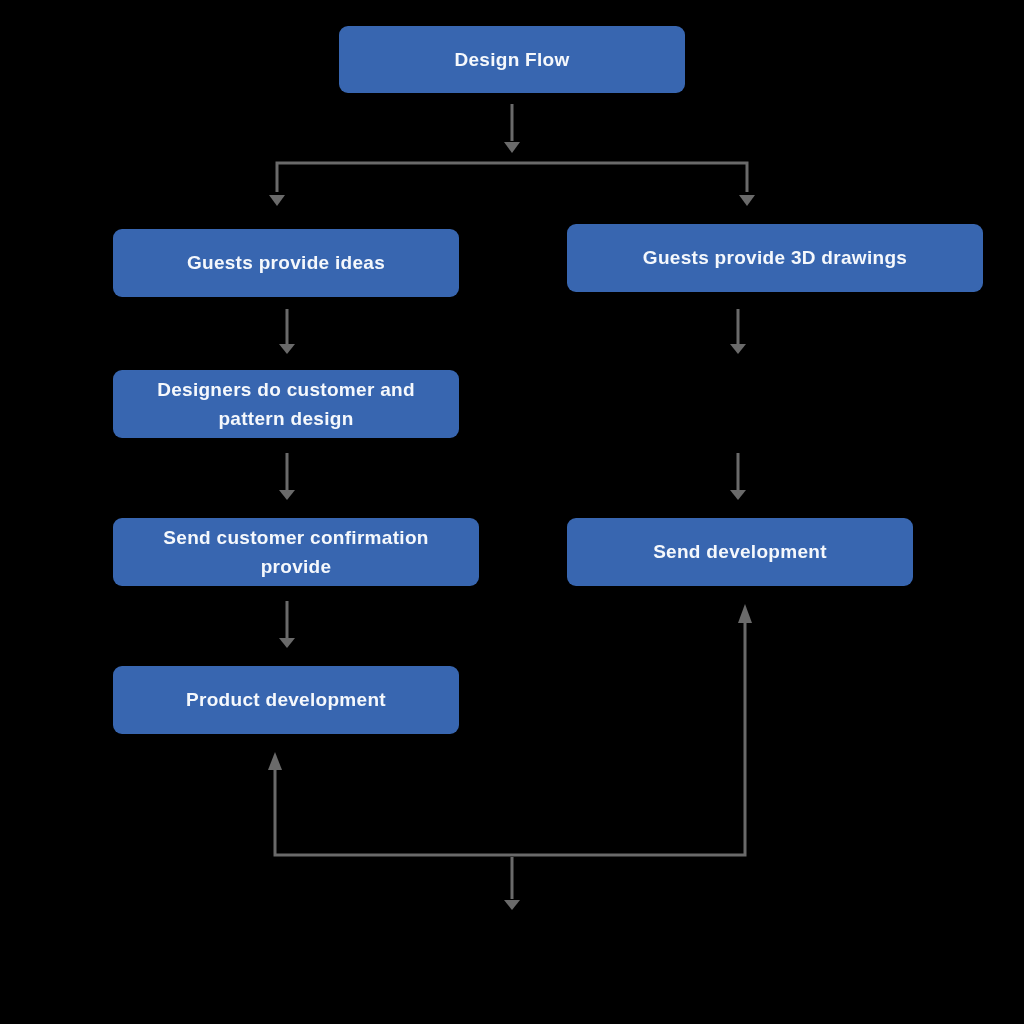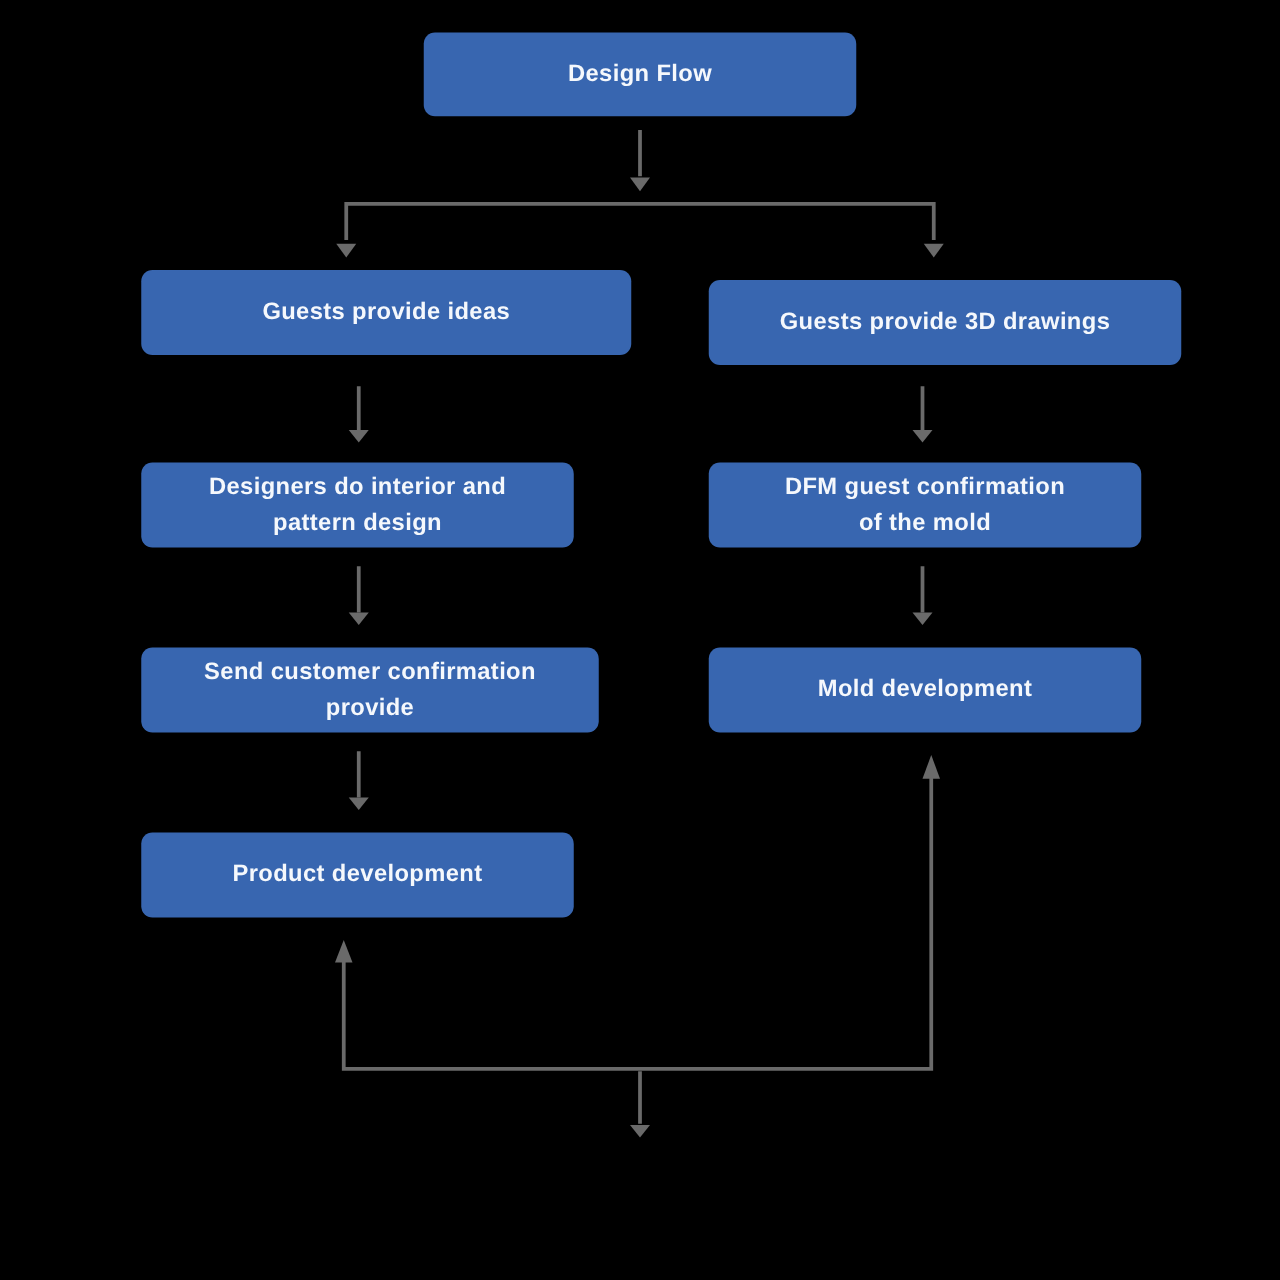--- a/index.html
+++ b/index.html
@@ -93,45 +93,41 @@
       <polygon points="745,604 738,623 752,623"></polygon>
       <line x1="512" y1="857" x2="512" y2="899"></line>
       <polygon points="504,900 520,900 512,910"></polygon>
     </g>
   </svg>
 
   <div class="node" style="left:339px; top:26px; width:346px; height:67px">
     <span class="line">Design Flow</span>
   </div>
 
-  <div class="node" style="left:113px; top:216px; width:392px; height:68px">
+  <div class="node" style="left:113px; top:229px; width:346px; height:68px">
     <span class="line">Guests provide ideas</span>
   </div>
 
-  <div class="node" style="left:567px; top:224px; width:378px; height:68px">
+  <div class="node" style="left:567px; top:224px; width:416px; height:68px">
     <span class="line">Guests provide 3D drawings</span>
   </div>
 
   <div class="node" style="left:113px; top:370px; width:346px; height:68px">
-    <span class="line">Designers do interior and</span>
+    <span class="line">Designers do customer and</span>
     <span class="line">pattern design</span>
   </div>
 
-  <div class="node" style="left:567px; top:370px; width:346px; height:68px">
-    <span class="line">DFM guest confirmation</span>
-    <span class="line">of the mold</span>
-  </div>
 
   <div class="node" style="left:113px; top:518px; width:366px; height:68px">
     <span class="line">Send customer confirmation</span>
     <span class="line">provide</span>
   </div>
 
   <div class="node" style="left:567px; top:518px; width:346px; height:68px">
-    <span class="line">Mold development</span>
+    <span class="line">Send development</span>
   </div>
 
   <div class="node" style="left:113px; top:666px; width:346px; height:68px">
     <span class="line">Product development</span>
   </div>
 
 
 </div>
 
 </body></html>

